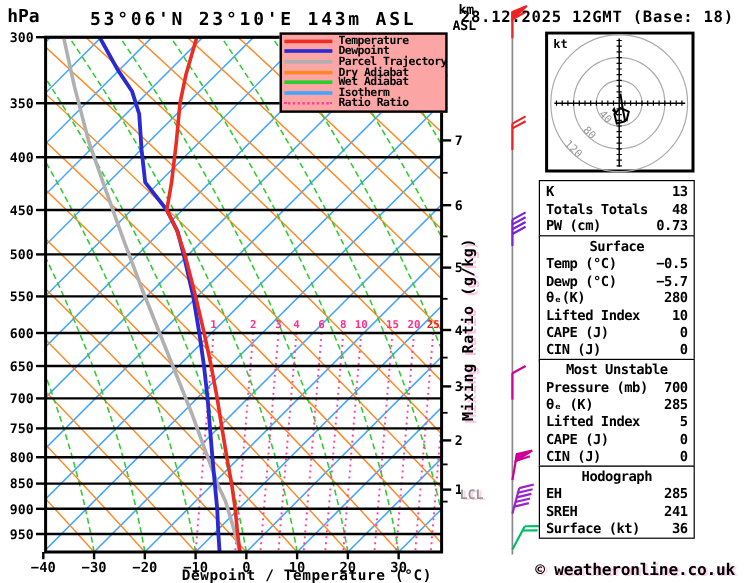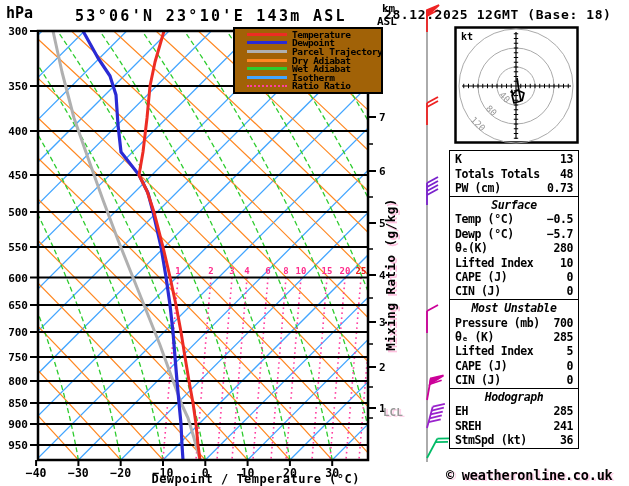--- a/index.html
+++ b/index.html
@@ -5,37 +5,37 @@
   html,body{margin:0;padding:0;background:#fff;}
   #app{position:relative;width:629px;height:486px;background:#fff;overflow:hidden;
        font-family:"DejaVu Sans Mono",monospace;color:#000;}
   .abs{position:absolute;white-space:nowrap;}
   #title{left:55px;top:7px;font-size:15px;font-weight:bold;letter-spacing:2.3px;margin-left:20px;}
   #date{left:384px;top:7px;font-size:13px;font-weight:bold;letter-spacing:0.6px;}
   #hpa{left:6px;top:4px;font-size:15px;font-weight:bold;}
   #km{left:382px;top:2px;font-size:11px;font-weight:bold;}
   #asl{left:377px;top:15px;font-size:11px;font-weight:bold;}
   #plotsvg{position:absolute;left:0;top:0;}
-  #legend{left:233px;top:27px;width:134px;background:#a16207;border:2px solid #000;
-          z-index:5;padding:1px 0 2px 12px;}
+  #legend{left:233px;top:27px;width:134px;background:#fca5a5;border:2px solid #000;
+          z-index:5;padding:1px 0 2px 2px;}
   .leg-row{display:flex;align-items:center;height:8.6px;}
   .leg-swatch{width:40px;height:0;margin-right:5px;flex:0 0 40px;}
   .leg-label{font-size:9.5px;font-weight:bold;letter-spacing:-0.4px;}
   #mixlabel{left:310px;top:267px;width:160px;text-align:center;font-size:12.5px;font-weight:bold;
             transform:rotate(-90deg);letter-spacing:0.5px;
             text-shadow:-2px 2px 0 #ffc2e0;z-index:3;}
   #lcl{left:383px;top:406px;font-size:11px;font-weight:bold;color:#9a9a9a;
        text-shadow:2px 1px 0 #ffd4ea;}
   #xcaption{left:40px;top:472px;width:320px;text-align:right;font-size:12px;font-weight:bold;letter-spacing:0.5px;}
   #hodosvg{position:absolute;left:454px;top:26px;}
   #indices{left:449px;top:152px;width:130px;z-index:4;}
   .tbox{border:1.6px solid #000;background:#fff;margin-top:-1.6px;padding:1px 0;}
   .trow{display:flex;justify-content:space-between;height:14.4px;line-height:14.4px;
         font-size:11.5px;font-weight:bold;letter-spacing:-0.4px;padding:0 5px;}
-  .thead{justify-content:center;font-style:italic;}
+  .thead{justify-content:center;}
   #footer{left:446px;top:467px;font-size:13.5px;font-weight:bold;letter-spacing:-0.2px;
           text-shadow:2px 1px 0 #ffd4ea;}
 </style>
 </head>
 <body>
 
 <div id="app">
   <svg id="plotsvg" width="450" height="486">
       <defs>
         <clipPath id="box">
@@ -422,20 +422,20 @@
         <div class="trow thead">Hodograph</div>
         <div class="trow">
           <span>EH</span>
           <span>285</span>
         </div>
         <div class="trow">
           <span>SREH</span>
           <span>241</span>
         </div>
         <div class="trow">
-          <span>StmSpd (kt)</span>
+          <span>Surface (kt)</span>
           <span>36</span>
         </div>
       </div>
     </div>
 
   <div class="abs" id="footer">© weatheronline.co.uk</div>
 </div>
 
 </body></html>

